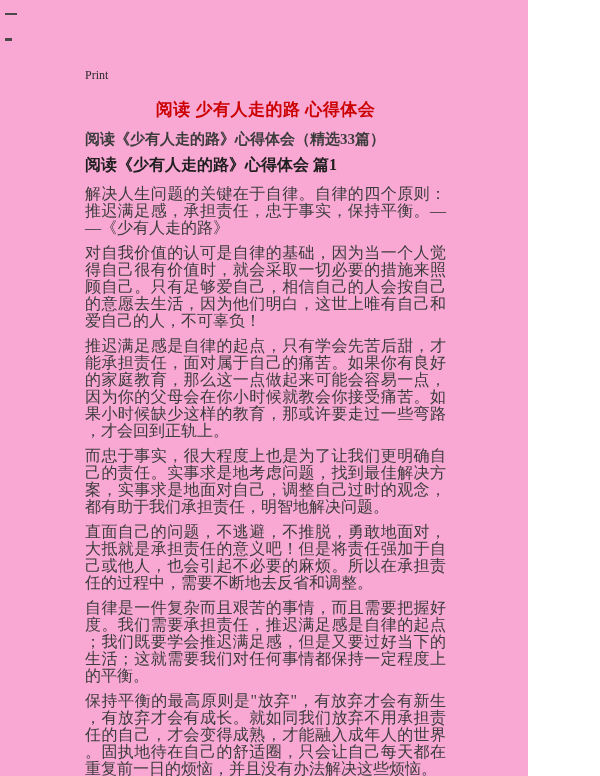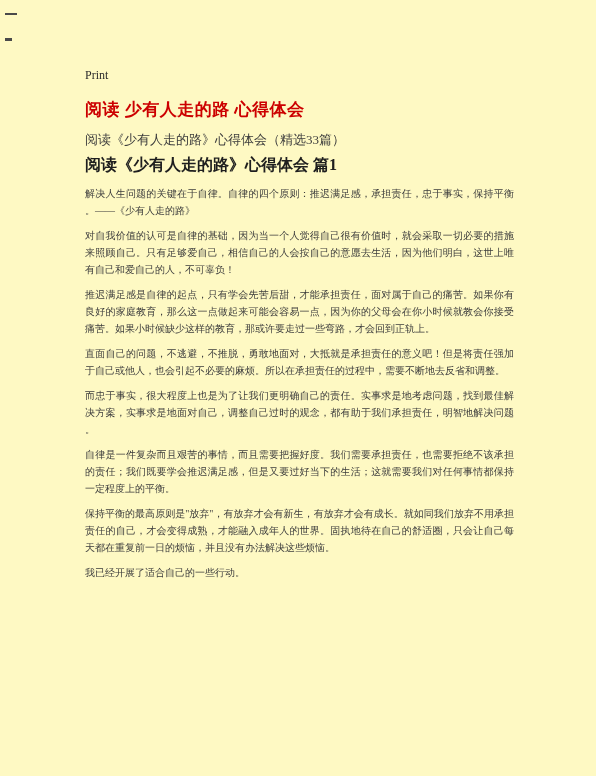--- a/index.html
+++ b/index.html
@@ -9,64 +9,65 @@
   }
   body {
     width: 600px;
     height: 776px;
     overflow: hidden;
     font-family: "Liberation Serif", "DejaVu Serif", serif;
   }
   .page {
     position: relative;
     box-sizing: border-box;
-    width: 596px;
+    width: 528px;
     height: 776px;
     padding: 68px 82px 0 85px;
-    background: #fef9c3;
+    background: #f9a8d4;
   }
   .corner-mark {
     position: absolute;
     background: #4a4a4a;
   }
   .corner-mark.m1 { left: 5px; top: 13px; width: 12px; height: 2px; }
   .corner-mark.m2 { left: 5px; top: 38px; width: 7px;  height: 3px; }
   .print-label {
     font-size: 12px;
     line-height: 14px;
     color: #2b2b2b;
     margin: 0 0 18px 0;
     cursor: pointer;
     width: -moz-fit-content;
     width: fit-content;
   }
   .article-title {
     font-size: 17px;
     line-height: 19px;
     font-weight: bold;
-    text-align: left;
+    text-align: center;
     color: #cc0000;
     margin: 0 0 14px 0;
     letter-spacing: 0.5px;
   }
   .article-subtitle {
-    font-size: 13px;
+    font-size: 15px;
     line-height: 13px;
     color: #3c3c3c;
     margin: 0 0 12px 0;
+    font-weight: bold;
   }
   .section-heading {
     font-size: 16px;
     line-height: 14px;
     font-weight: bold;
     color: #1e1e1e;
     margin: 0 0 13px 0;
   }
   p.body-paragraph {
-    font-size: 10px;
+    font-size: 16px;
     line-height: 17px;
     color: #3c3c3c;
     margin: 0 0 8px 0;
     text-align: justify;
     word-break: break-all;
     line-break: anywhere;
   }
 </style>
 </head>
 <body>
@@ -80,19 +81,19 @@
 
   <h1 class="article-title" style="color: rgb(204, 0, 0);">阅读 少有人走的路 心得体会</h1>
 
   <div class="article-subtitle">阅读《少有人走的路》心得体会（精选33篇）</div>
 
   <h2 class="section-heading">阅读《少有人走的路》心得体会 篇1</h2>
 
   <p class="body-paragraph">解决人生问题的关键在于自律。自律的四个原则：推迟满足感，承担责任，忠于事实，保持平衡。——《少有人走的路》</p>
   <p class="body-paragraph">对自我价值的认可是自律的基础，因为当一个人觉得自己很有价值时，就会采取一切必要的措施来照顾自己。只有足够爱自己，相信自己的人会按自己的意愿去生活，因为他们明白，这世上唯有自己和爱自己的人，不可辜负！</p>
   <p class="body-paragraph">推迟满足感是自律的起点，只有学会先苦后甜，才能承担责任，面对属于自己的痛苦。如果你有良好的家庭教育，那么这一点做起来可能会容易一点，因为你的父母会在你小时候就教会你接受痛苦。如果小时候缺少这样的教育，那或许要走过一些弯路，才会回到正轨上。</p>
+  <p class="body-paragraph">而忠于事实，很大程度上也是为了让我们更明确自己的责任。实事求是地考虑问题，找到最佳解决方案，实事求是地面对自己，调整自己过时的观念，都有助于我们承担责任，明智地解决问题。</p>
   <p class="body-paragraph">直面自己的问题，不逃避，不推脱，勇敢地面对，大抵就是承担责任的意义吧！但是将责任强加于自己或他人，也会引起不必要的麻烦。所以在承担责任的过程中，需要不断地去反省和调整。</p>
-  <p class="body-paragraph">而忠于事实，很大程度上也是为了让我们更明确自己的责任。实事求是地考虑问题，找到最佳解决方案，实事求是地面对自己，调整自己过时的观念，都有助于我们承担责任，明智地解决问题。</p>
-  <p class="body-paragraph">自律是一件复杂而且艰苦的事情，而且需要把握好度。我们需要承担责任，也需要拒绝不该承担的责任；我们既要学会推迟满足感，但是又要过好当下的生活；这就需要我们对任何事情都保持一定程度上的平衡。</p>
+  <p class="body-paragraph">自律是一件复杂而且艰苦的事情，而且需要把握好度。我们需要承担责任，推迟满足感是自律的起点；我们既要学会推迟满足感，但是又要过好当下的生活；这就需要我们对任何事情都保持一定程度上的平衡。</p>
   <p class="body-paragraph">保持平衡的最高原则是"放弃"，有放弃才会有新生，有放弃才会有成长。就如同我们放弃不用承担责任的自己，才会变得成熟，才能融入成年人的世界。固执地待在自己的舒适圈，只会让自己每天都在重复前一日的烦恼，并且没有办法解决这些烦恼。</p>
   <p class="body-paragraph">我已经开展了适合自己的一些行动。</p>
 
 </div>
 
 </body></html>

